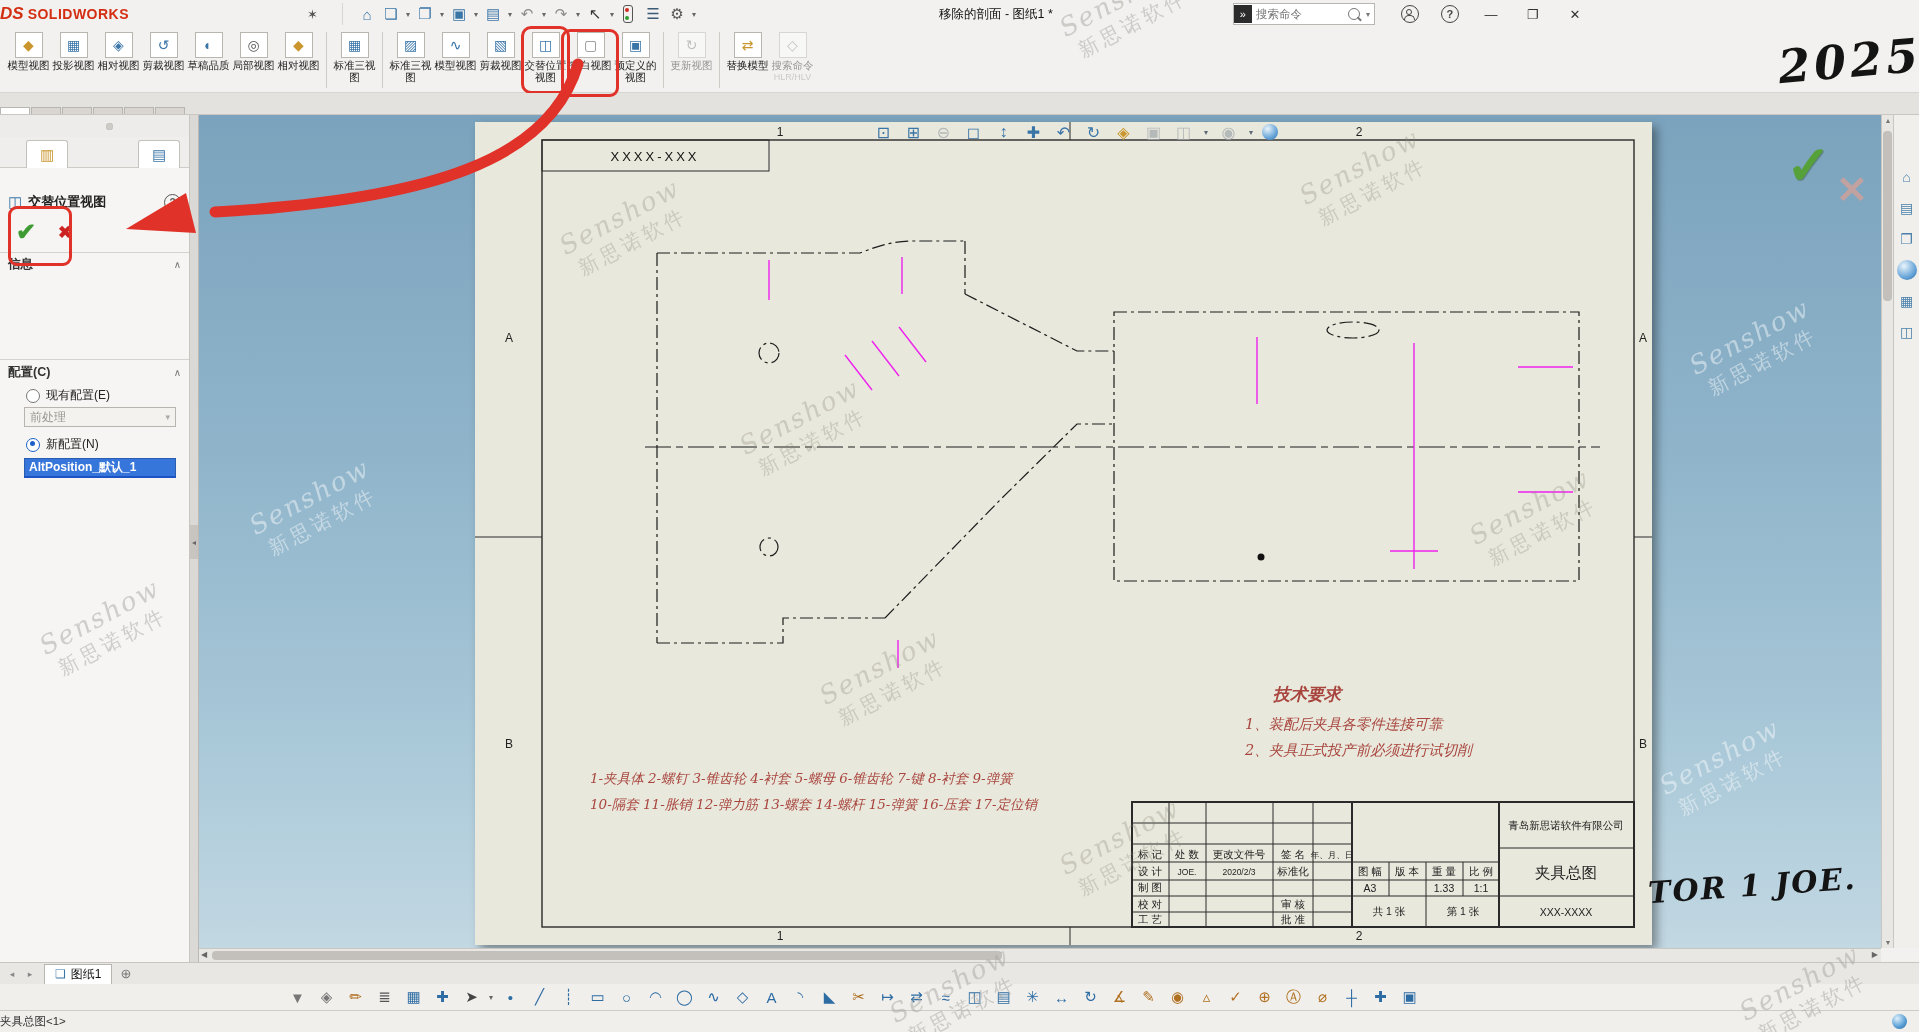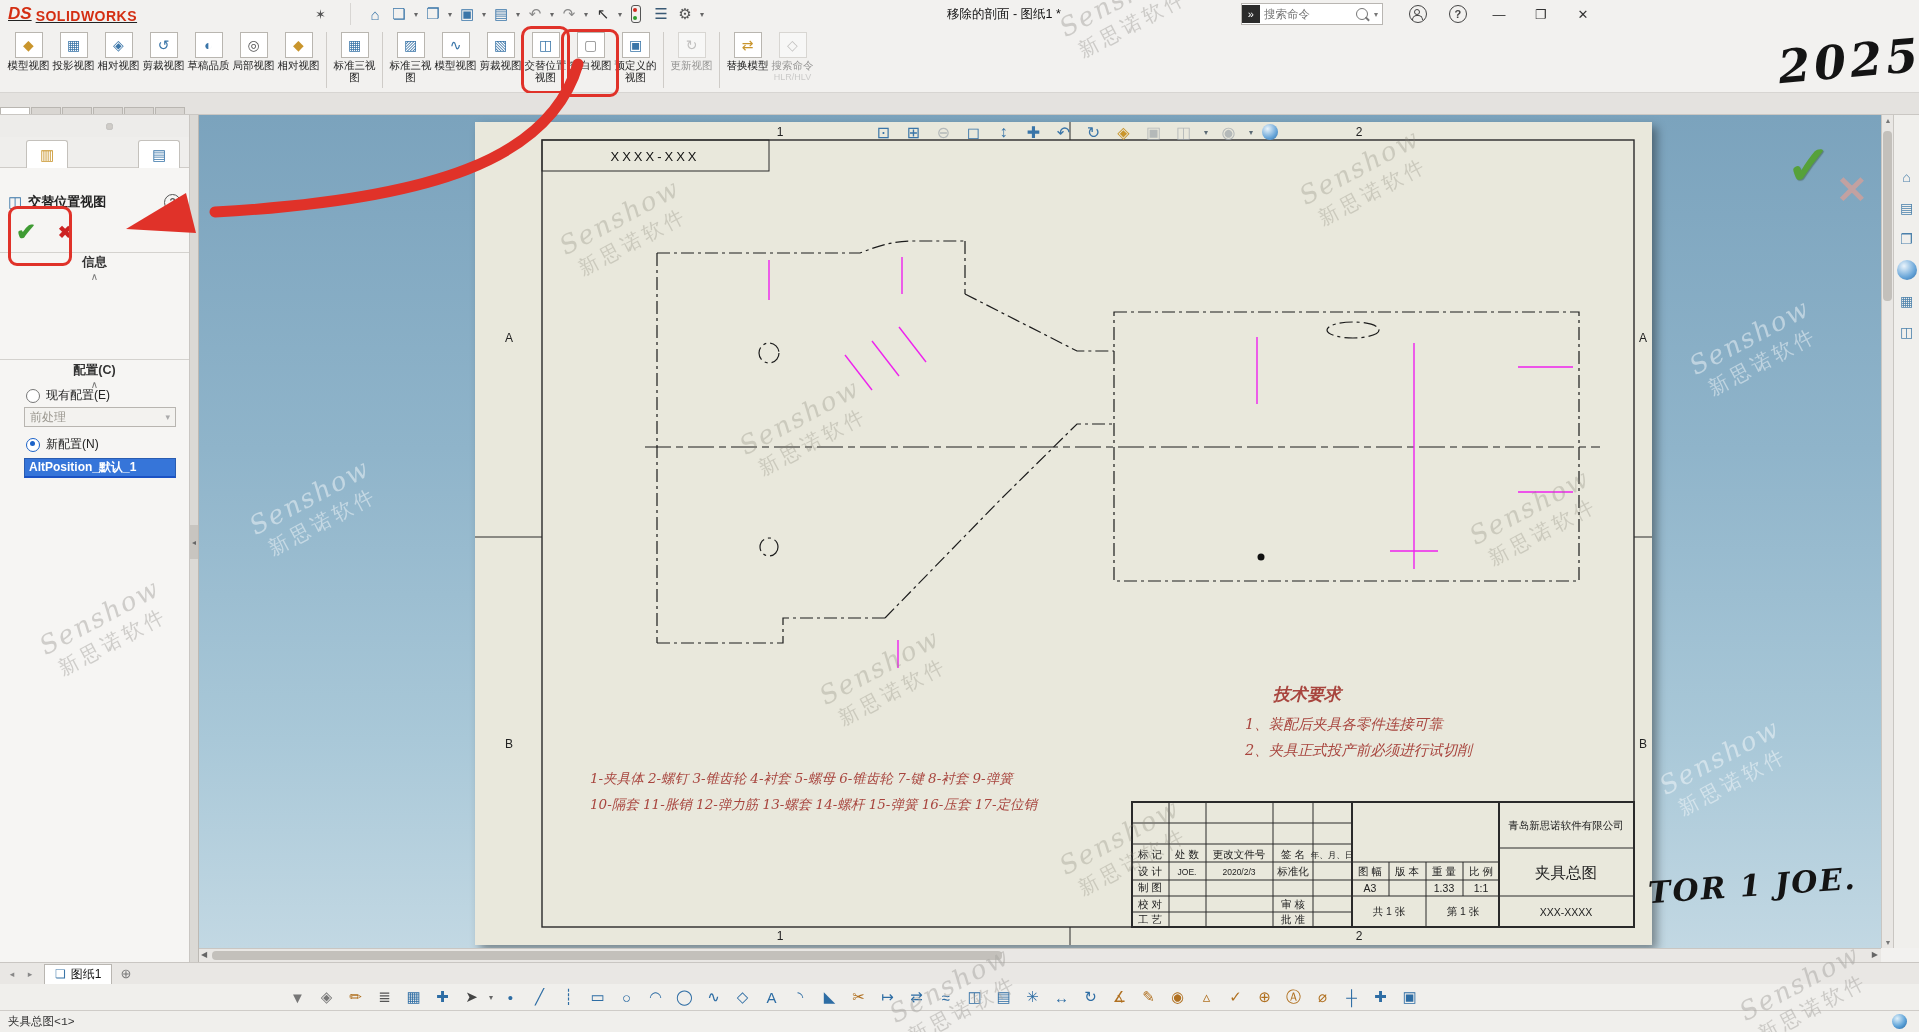--- a/index.html
+++ b/index.html
@@ -1,21 +1,21 @@
 <!DOCTYPE html>
 <html><head>
 <meta charset="utf-8">
 <style>
   html,body{margin:0;padding:0;background:#333;}
   #root{position:relative;width:1919px;height:1032px;overflow:hidden;background:#f2f1ef;
         font-family:"Liberation Sans",sans-serif;color:#222;font-size:12px;}
   
   .menubar{position:absolute;left:0;top:0;width:1919px;height:28px;background:#f2f1ef;
            display:flex;align-items:center;border-bottom:1px solid #e0dedd;z-index:3;}
-  .logo{display:flex;align-items:flex-end;margin-left:8px;white-space:nowrap;text-decoration:underline;}
+  .logo{display:flex;align-items:center;white-space:nowrap;}
   .logo .dsx{color:#d42e12;font-style:italic;font-weight:bold;font-size:17px;margin-right:4px;}
   .logo .sw{color:#d42e12;font-weight:bold;font-size:14px;letter-spacing:.5px;}
   .menus{display:flex;margin-left:24px;}
   .menu{padding:5px 12px;font-size:12.5px;color:#222;cursor:default;}
   .pin{color:#555;font-size:13px;margin:0 10px;}
   .qbar{display:flex;align-items:center;margin-left:14px;border-left:1px solid #d8d6d3;padding-left:12px;}
   .qi{width:24px;height:22px;display:flex;align-items:center;justify-content:center;font-size:15px;color:#3a75a8;}
   .qcaret{width:10px;font-size:8px;color:#666;}
   .traffic{width:8px;height:16px;border:1px solid #555;border-radius:3px;position:relative;margin:0 6px;}
   .traffic:before{content:"";position:absolute;left:1.5px;top:2px;width:4px;height:4px;border-radius:50%;background:#d02b20;}
@@ -98,21 +98,21 @@
         border-radius:3px 3px 0 0;display:flex;align-items:center;justify-content:center;font-size:15px;}
   .ptitle{position:absolute;left:0;top:74px;width:100%;height:26px;display:flex;align-items:center;padding:0 8px;box-sizing:border-box;}
   .ptitle .ticon{color:#3a75a8;font-size:15px;margin-right:6px;}
   .ptitle .txt{font-weight:bold;font-size:13px;color:#222;flex:1;}
   .qmark{width:15px;height:15px;border:1.4px solid #555;border-radius:50%;font-size:10px;font-weight:bold;color:#555;
          display:flex;align-items:center;justify-content:center;}
   .okrow{position:absolute;left:0;top:100px;width:100%;height:34px;display:flex;align-items:center;}
   .okbtn{font-size:24px;font-weight:bold;color:#3f9b33;margin-left:16px;}
   .cancelbtn{font-size:17px;font-weight:bold;color:#cc2222;margin-left:22px;}
   .phr{position:absolute;left:0;width:100%;height:0;border-top:1px solid #d4d2ce;}
-  .sechdr{position:absolute;left:0;width:100%;height:20px;display:flex;align-items:center;padding:0 8px;box-sizing:border-box;flex-direction:column;}
+  .sechdr{position:absolute;left:0;width:100%;height:20px;display:flex;align-items:center;padding:0 8px;box-sizing:border-box;}
   .sechdr b{font-size:12.5px;color:#333;flex:1;}
   .chev{color:#777;font-size:10px;}
   .infobox{position:absolute;left:3px;top:160px;width:181px;background:#ffffc2;border:1px solid #e6e69a;
            box-sizing:border-box;padding:3px 5px;font-size:11.5px;line-height:1.34;color:#222;white-space:pre-line;}
   .radio{width:12px;height:12px;border:1px solid #777;border-radius:50%;background:#fff;display:inline-block;margin-right:6px;flex:none;}
   .radio.sel{border-color:#1b62c8;position:relative;}
   .radio.sel:after{content:"";position:absolute;left:2.5px;top:2.5px;width:5px;height:5px;border-radius:50%;background:#1b62c8;}
   .radiorow{position:absolute;left:26px;display:flex;align-items:center;font-size:12px;color:#222;}
   .pselect{position:absolute;left:24px;width:152px;height:20px;background:#f3f2ef;border:1px solid #b8b5b0;box-sizing:border-box;
            display:flex;align-items:center;padding:0 5px;color:#9a978f;font-size:12px;}
@@ -131,21 +131,21 @@
   .stab .si{color:#3a75a8;font-size:12px;}
   .addsheet{color:#777;font-size:13px;margin-left:8px;}
   
   .btools{position:absolute;left:0;top:984px;width:1919px;height:26px;background:#f0efec;display:flex;align-items:center;
           padding-left:283px;box-sizing:border-box;z-index:3;}
   .bt{width:29px;height:22px;display:flex;align-items:center;justify-content:center;font-size:15px;color:#2e6da4;}
   .bcaret{width:10px;font-size:8px;color:#666;}
   
   .statusbar{position:absolute;left:0;top:1010px;width:1919px;height:22px;background:#f0efec;border-top:1px solid #cfccc8;
              display:flex;align-items:center;font-size:11.5px;color:#333;z-index:3;box-sizing:border-box;}
-  .sbdoc{margin-left:8px;font-family:Liberation Mono, monospace;}
+  .sbdoc{}
   .sbright{margin-left:auto;display:flex;align-items:center;margin-right:10px;}
   .sb-item{margin-left:24px;white-space:nowrap;}
   .sb-item.caret{margin-left:8px;font-size:9px;color:#666;}
   .globeball{width:15px;height:15px;border-radius:50%;margin-left:46px;
              background:radial-gradient(circle at 35% 30%,#dff0fa,#5ea3d8 55%,#1f5f9e);}
   
   .wm{position:absolute;transform:rotate(-28deg);text-align:center;pointer-events:none;z-index:8;line-height:1.05;}
   .wm1{font:italic 26px "DejaVu Serif";letter-spacing:2px;}
   .wm2{font:20px "Liberation Sans";letter-spacing:4px;}
   .wm-paper{color:rgba(135,133,120,.30);}

